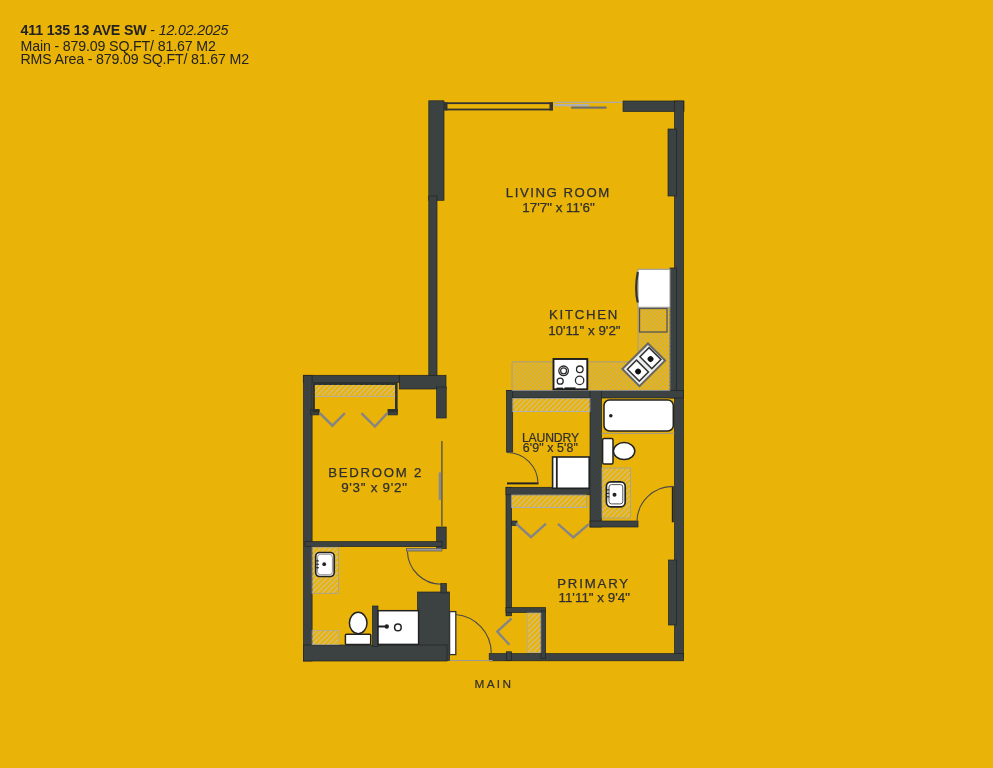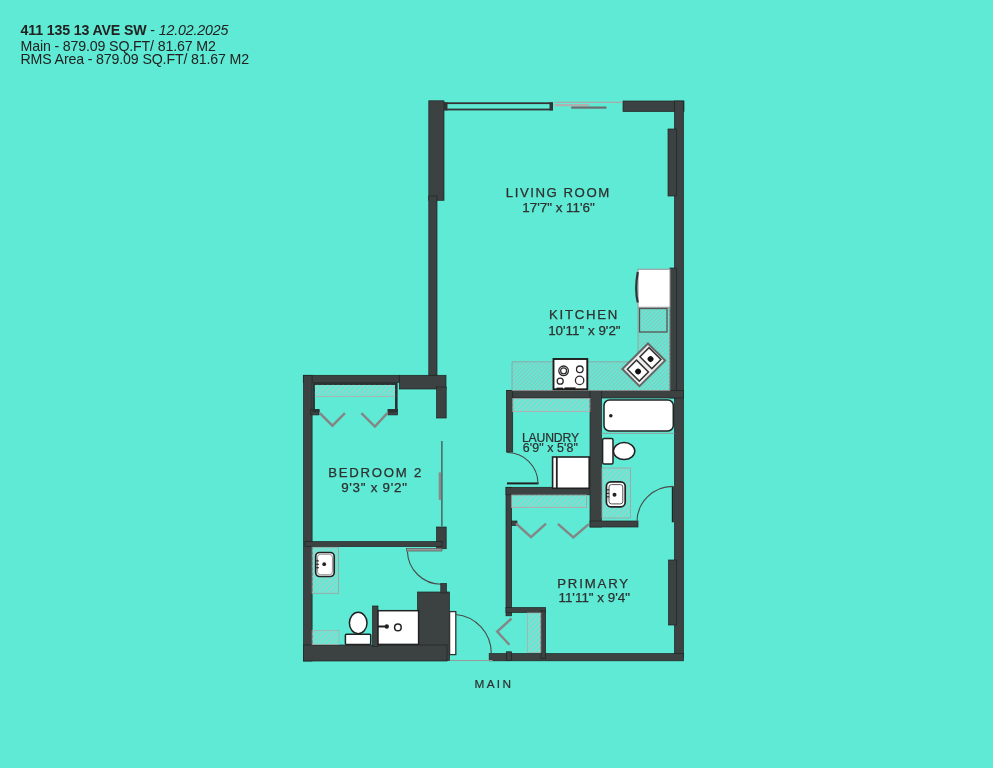--- a/index.html
+++ b/index.html
@@ -1,17 +1,17 @@
 <!DOCTYPE html>
 <html><head>
 <meta charset="utf-8">
 <style>
 html,body{margin:0;padding:0;background:#ffffff;}
 body{font-family:"Liberation Sans",sans-serif;width:993px;height:768px;overflow:hidden;}
-.wrap{position:relative;width:993px;height:768px;background:#5eead4;}
+.wrap{position:relative;width:993px;height:768px;background:#eab308;}
 svg{position:absolute;left:0;top:0;display:block;}
 </style>
 </head>
 <body>
 <div class="wrap">
 <svg width="993" height="768" viewBox="0 0 993 768">
 <defs>
 <pattern id="hatch" width="5.2" height="5.2" patternUnits="userSpaceOnUse">
 <path d="M-1.3,1.3 L1.3,-1.3 M0,5.2 L5.2,0 M3.9,6.5 L6.5,3.9" stroke="#c3c3c3" stroke-width="0.9" fill="none"></path>
 </pattern>

